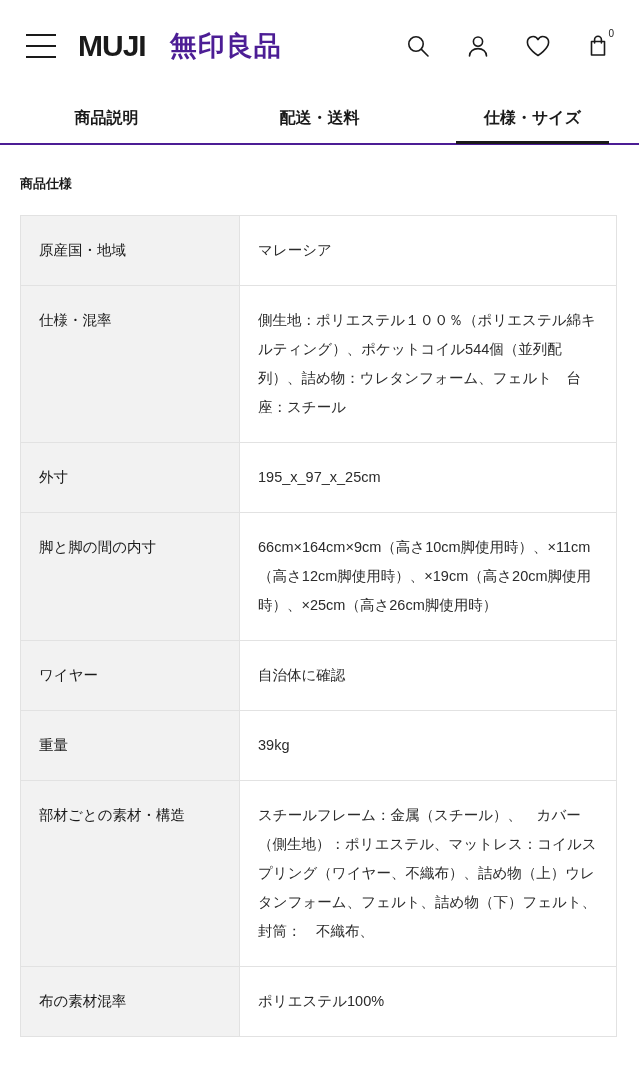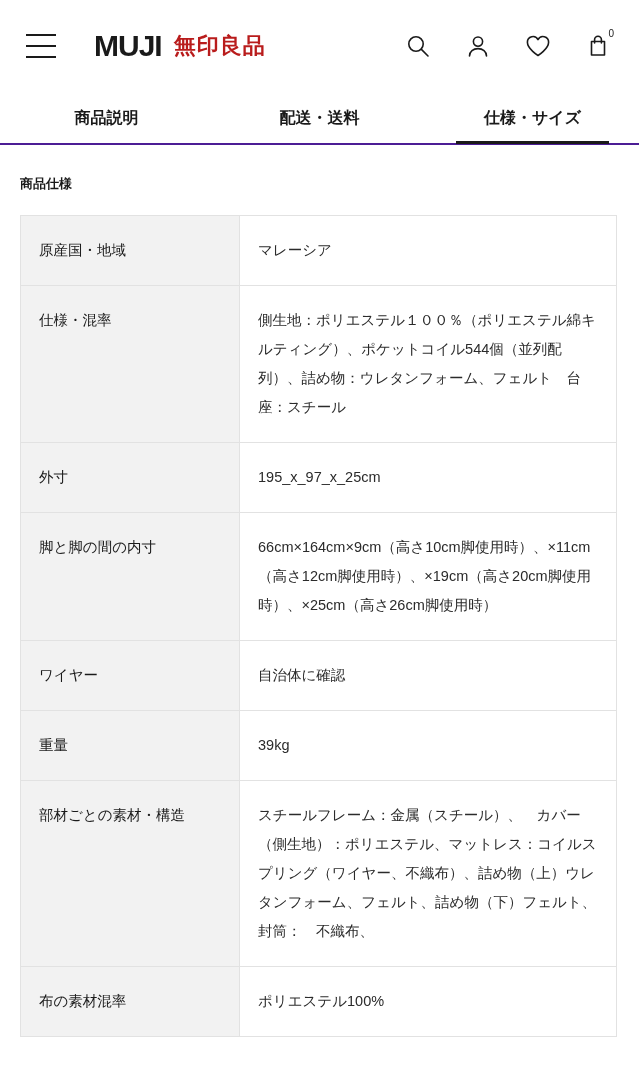--- a/index.html
+++ b/index.html
@@ -41,36 +41,35 @@
   }
   .hamburger span {
     display: block;
     height: 2px;
     background: #1a1a1a;
     width: 100%;
   }
   .brand {
     display: flex;
     align-items: center;
-    gap: 12px;
-    margin-left: 16px;
+    gap: 24px;
   }
   .brand-mark {
     font-family: "Liberation Sans", sans-serif;
     font-weight: bold;
     font-size: 30px;
     letter-spacing: -1px;
     color: #1a1a1a;
     line-height: 1;
   }
   .brand-jp {
-    font-size: 22px;
+    font-size: 27px;
     font-weight: bold;
     letter-spacing: 1px;
-    color: #b91c1c;
+    color: #4c1d95;
     line-height: 1;
   }
   .header-actions {
     margin-left: auto;
     display: flex;
     align-items: center;
     gap: 30px;
   }
   .icon-btn {
     width: 30px;

